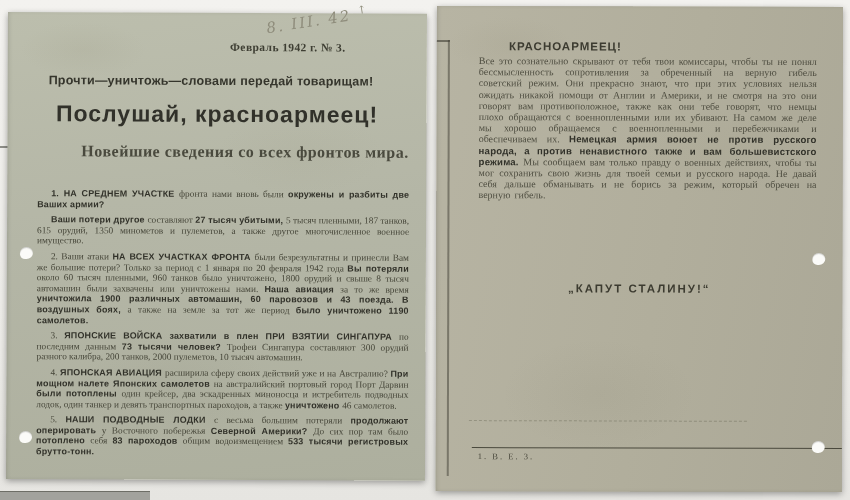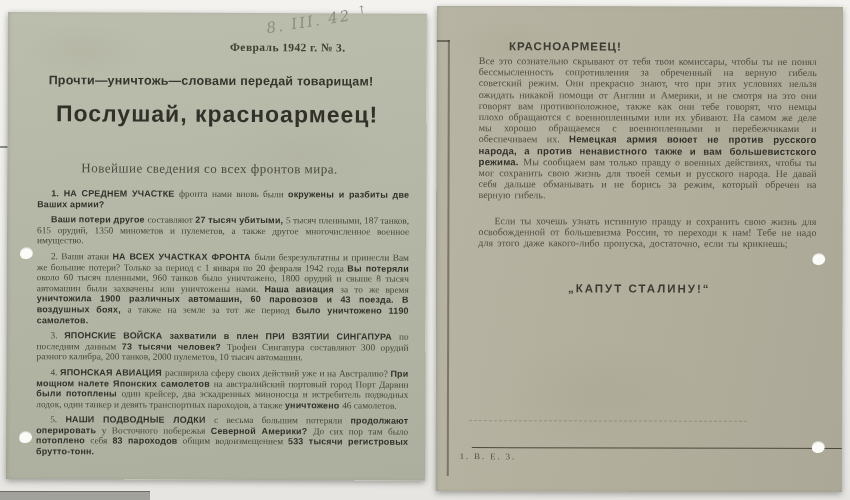--- a/index.html
+++ b/index.html
@@ -23,21 +23,21 @@
     font-family:"DejaVu Serif",serif;}
   .pencil .arr{font-size:11px;position:relative;top:-5px;}
   .issue{position:absolute;left:150px;top:28px;width:260px;text-align:center;
     font-weight:700;font-size:11.5px;color:#3e3e33;letter-spacing:.4px;}
   .slogan-l{position:absolute;left:41px;top:61px;width:340px;
     font-family:"Liberation Sans",sans-serif;font-weight:700;font-size:12.5px;
     color:#35352c;letter-spacing:.2px;}
   .title{position:absolute;left:0;top:88px;width:100%;text-align:center;
     font-family:"Liberation Sans",sans-serif;font-weight:700;font-size:23px;
     color:#31312a;letter-spacing:1px;}
-  .subtitle{position:absolute;left:74px;top:148px;font-size:13px;color:#4a4a3e;letter-spacing:.5px;}
+  .subtitle{position:absolute;left:74px;top:130px;font-size:16px;color:#4a4a3e;letter-spacing:.5px;font-weight:bold;}
   .sechead{position:absolute;left:41px;top:159px;
     font-family:"Liberation Sans",sans-serif;font-weight:700;font-size:12.5px;
     color:#35352c;letter-spacing:.8px;}
   .body-l{position:absolute;left:30px;top:176px;width:372px;
     font-size:9.3px;line-height:10.6px;color:#454538;text-align:justify;}
   .body-l p{margin:0 0 5px 0;text-indent:14px;}
   .body-l b, .body-r b{font-family:"Liberation Sans",sans-serif;font-weight:700;
     color:#32322a;font-size:.96em;letter-spacing:.2px;}
   .header-r{position:absolute;left:60px;top:34px;
     font-family:"Liberation Sans",sans-serif;font-weight:700;font-size:11.5px;
@@ -46,21 +46,21 @@
     font-size:10px;line-height:11.2px;color:#4e4d40;text-align:justify;word-spacing:1.6px;margin-left:20px;}
   .body-r p{margin:0;}
   .body-r .p2{margin-top:14px;text-indent:16px;}
   .slogan-r{position:absolute;left:0;top:276px;width:100%;text-align:center;
     font-family:"Liberation Sans",sans-serif;font-weight:700;font-size:11.5px;
     color:#3c3b30;letter-spacing:2px;}
   .bleedline{position:absolute;left:33px;top:414px;width:278px;
     border-top:1px dashed rgba(90,88,72,.35);}
   .rule-r{position:absolute;left:36px;top:441px;width:370px;
     border-top:1.6px solid #4a493d;}
-  .fcode{position:absolute;left:24px;top:445px;font-size:8.5px;letter-spacing:2px;color:#4a493d;}
+  .fcode{position:absolute;left:42px;top:445px;font-size:8.5px;letter-spacing:2px;color:#4a493d;}
   .hole{position:absolute;width:13px;height:12px;border-radius:50% 50% 50% 40%;
     background:#fbfbf8;box-shadow:inset 0 1px 1px rgba(0,0,0,.18);}
   .underedge-v{position:absolute;left:11px;top:34px;width:1.6px;height:436px;
     background:rgba(62,60,50,.5);}
   .underedge-h{position:absolute;left:0;top:34px;width:13px;height:1.8px;
     background:rgba(62,60,50,.6);}
   .desk-strip{position:absolute;left:0;top:491px;width:150px;height:9px;
     background:#a2a29d;border-top:1.6px solid #6d6d66;}
   .desk-tick{position:absolute;left:0;top:146px;width:8px;height:2px;background:#8e8e88;}
 </style>
@@ -100,21 +100,20 @@
 
   <div class="page page-right">
     <div class="stain"></div>
     <div class="underedge-h"></div>
     <div class="underedge-v"></div>
 
     <div class="header-r">КРАСНОАРМЕЕЦ!</div>
 
     <div class="body-r">
       <p class="p1"><span>Все это сознательно скрывают от тебя твои комиссары, чтобы ты не понял бессмысленность сопротивления за обреченный на верную гибель советский режим. Они прекрасно знают, что при этих условиях нельзя ожидать никакой помощи от Англии и Америки, и не смотря на это они говорят вам противоположное, также как они тебе говорят, что немцы плохо обращаются с военнопленными или их убивают. На самом же деле мы хорошо обращаемся с военнопленными и перебежчиками и обеспечиваем их. </span><b>Немецкая армия воюет не против русского народа, а против ненавистного также и вам большевистского режима. </b><span>Мы сообщаем вам только правду о военных действиях, чтобы ты мог сохранить свою жизнь для твоей семьи и русского народа. Не давай себя дальше обманывать и не борись за режим, который обречен на верную гибель.</span></p>
-      <p class="p2">Если ты хочешь узнать истинную правду и сохранить свою жизнь для освобожденной от большевизма России, то переходи к нам! Тебе не надо для этого даже какого-либо пропуска, достаточно, если ты крикнешь;</p>
     </div>
 
     <div class="slogan-r">„КАПУТ СТАЛИНУ!“</div>
 
     <div class="bleedline"></div>
     <div class="rule-r"></div>
     <div class="fcode">1. В. Е. 3.</div>
 
     <div class="hole" style="left:376px;top:246px;"></div>
     <div class="hole" style="left:376px;top:434px;"></div>

